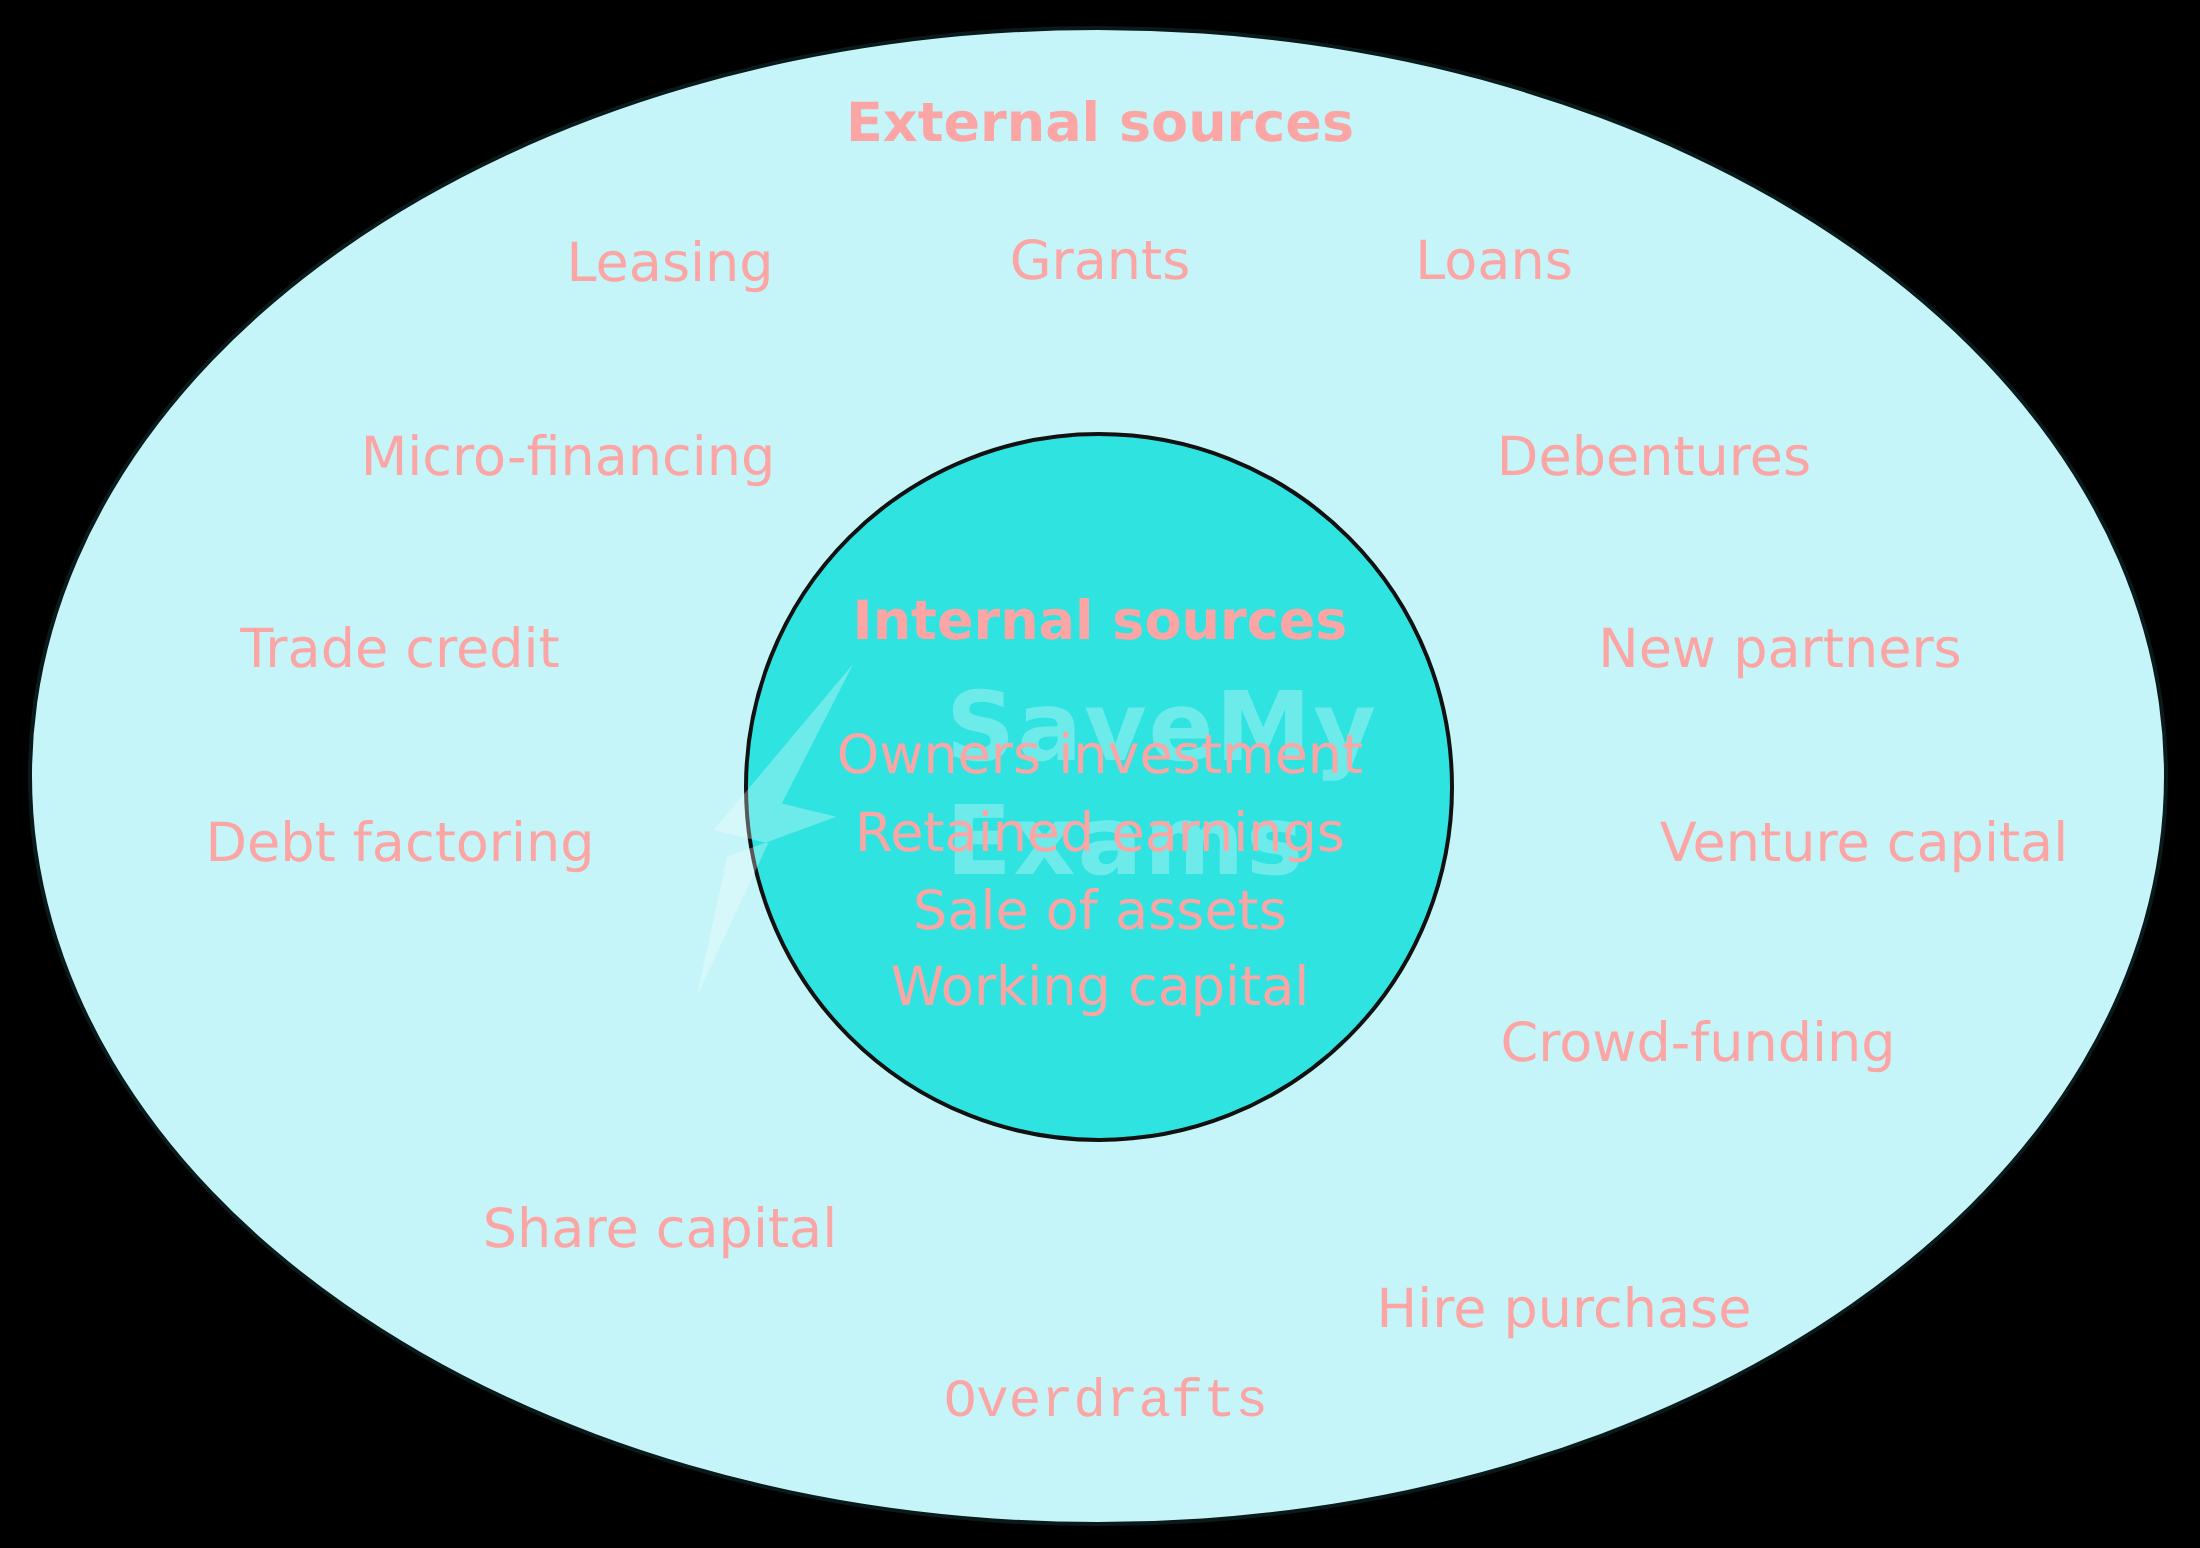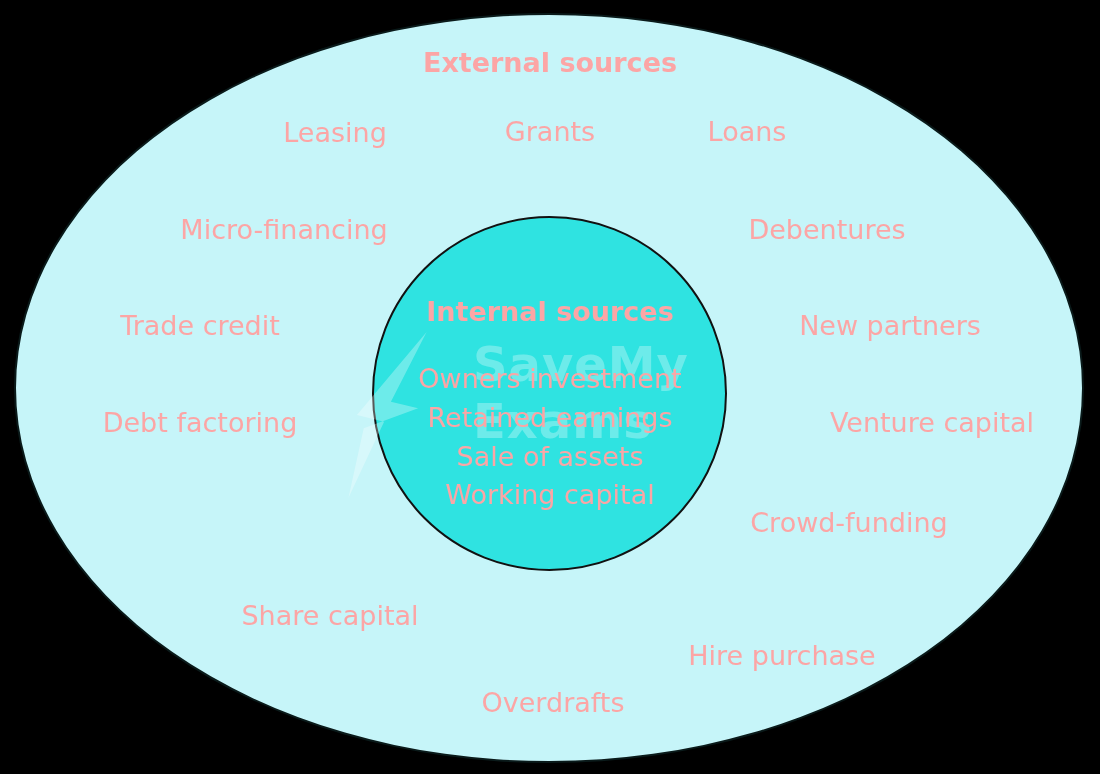--- a/index.html
+++ b/index.html
@@ -90,21 +90,21 @@
   <div class="lbl" style="left:747px; top:131px;">Loans</div>
   <div class="lbl" style="left:268px; top:229px;margin-left:16px;">Micro-financing</div>
   <div class="lbl" style="left:827px; top:229px;">Debentures</div>
   <div class="lbl" style="left:200px; top:325px;">Trade credit</div>
   <div class="lbl" style="left:890px; top:325px;">New partners</div>
   <div class="lbl" style="left:200px; top:422px;">Debt factoring</div>
   <div class="lbl" style="left:900px; top:422px;margin-left:32px;">Venture capital</div>
   <div class="lbl" style="left:849px; top:522px;">Crowd-funding</div>
   <div class="lbl" style="left:330px; top:615px;">Share capital</div>
   <div class="lbl" style="left:782px; top:615px;margin-top:40px;">Hire purchase</div>
-  <div class="lbl" style="left:553px; top:702px;">Overdrafts</div>
+  <div class="lbl" style="left:553px; top:702px;font-family:Liberation Mono, monospace;">Overdrafts</div>
 
   <div class="lbl hdr" style="left:550px; top:311px;">Internal sources</div>
   <div class="lbl" style="left:550px; top:378px;">Owners investment</div>
   <div class="lbl" style="left:550px; top:417px;">Retained earnings</div>
   <div class="lbl" style="left:550px; top:456px;">Sale of assets</div>
   <div class="lbl" style="left:550px; top:494px;">Working capital</div>
 
 </div>
 
 </body></html>

